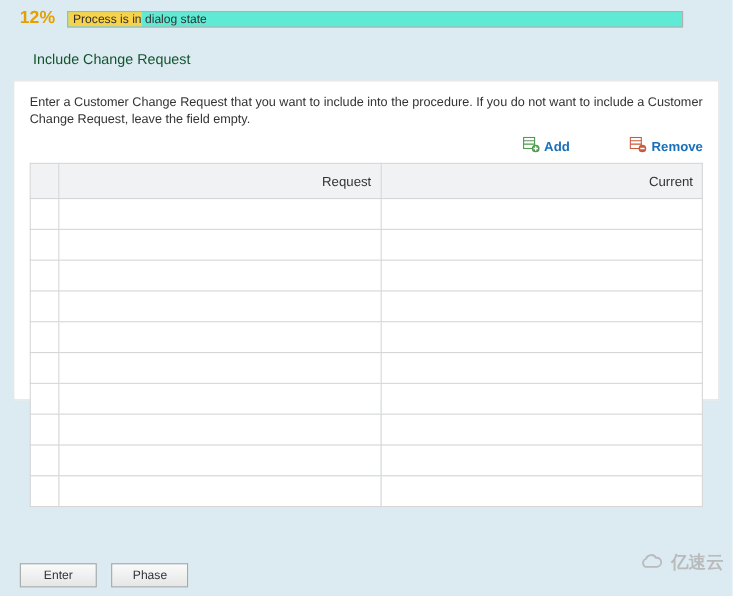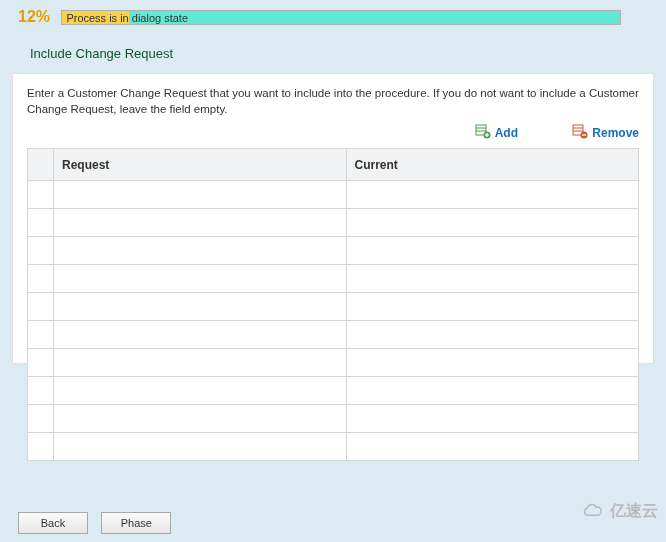--- a/index.html
+++ b/index.html
@@ -88,22 +88,22 @@
     table.grid {
       width: 100%;
       border-collapse: collapse;
       table-layout: fixed;
     }
     table.grid th, table.grid td {
       border: 1px solid #d6d6d6;
       height: 28px;
       font-size: 12px;
       color: #333;
-      font-weight: bold;
-      text-align: left;
+      font-weight: normal;
+      text-align: right;
       padding: 0 8px;
       background: #fff;
     }
     table.grid thead th {
       background: #f1f2f3;
       height: 32px;
     }
     col.sel { width: 26px; }
     .footer {
       position: absolute;
@@ -242,21 +242,21 @@
         <tr>
           <td></td>
           <td></td>
           <td></td>
         </tr>
       </tbody>
   </table>
 </div>
 
 <div class="footer">
-  <span class="btn">Back</span>
+  <span class="btn">Enter</span>
   <span class="btn">Phase</span>
 </div>
 
 <div class="watermark">
   <svg viewBox="0 0 32 20">
       <path d="M8 14a5 5 0 0 1 1-9 6 6 0 0 1 11-1 5 5 0 0 1 6 5 5 5 0 0 1-5 5H8z" fill="none" stroke="#b9babc" stroke-width="2"></path>
     </svg>
   <span>亿速云</span>
 </div>
 

